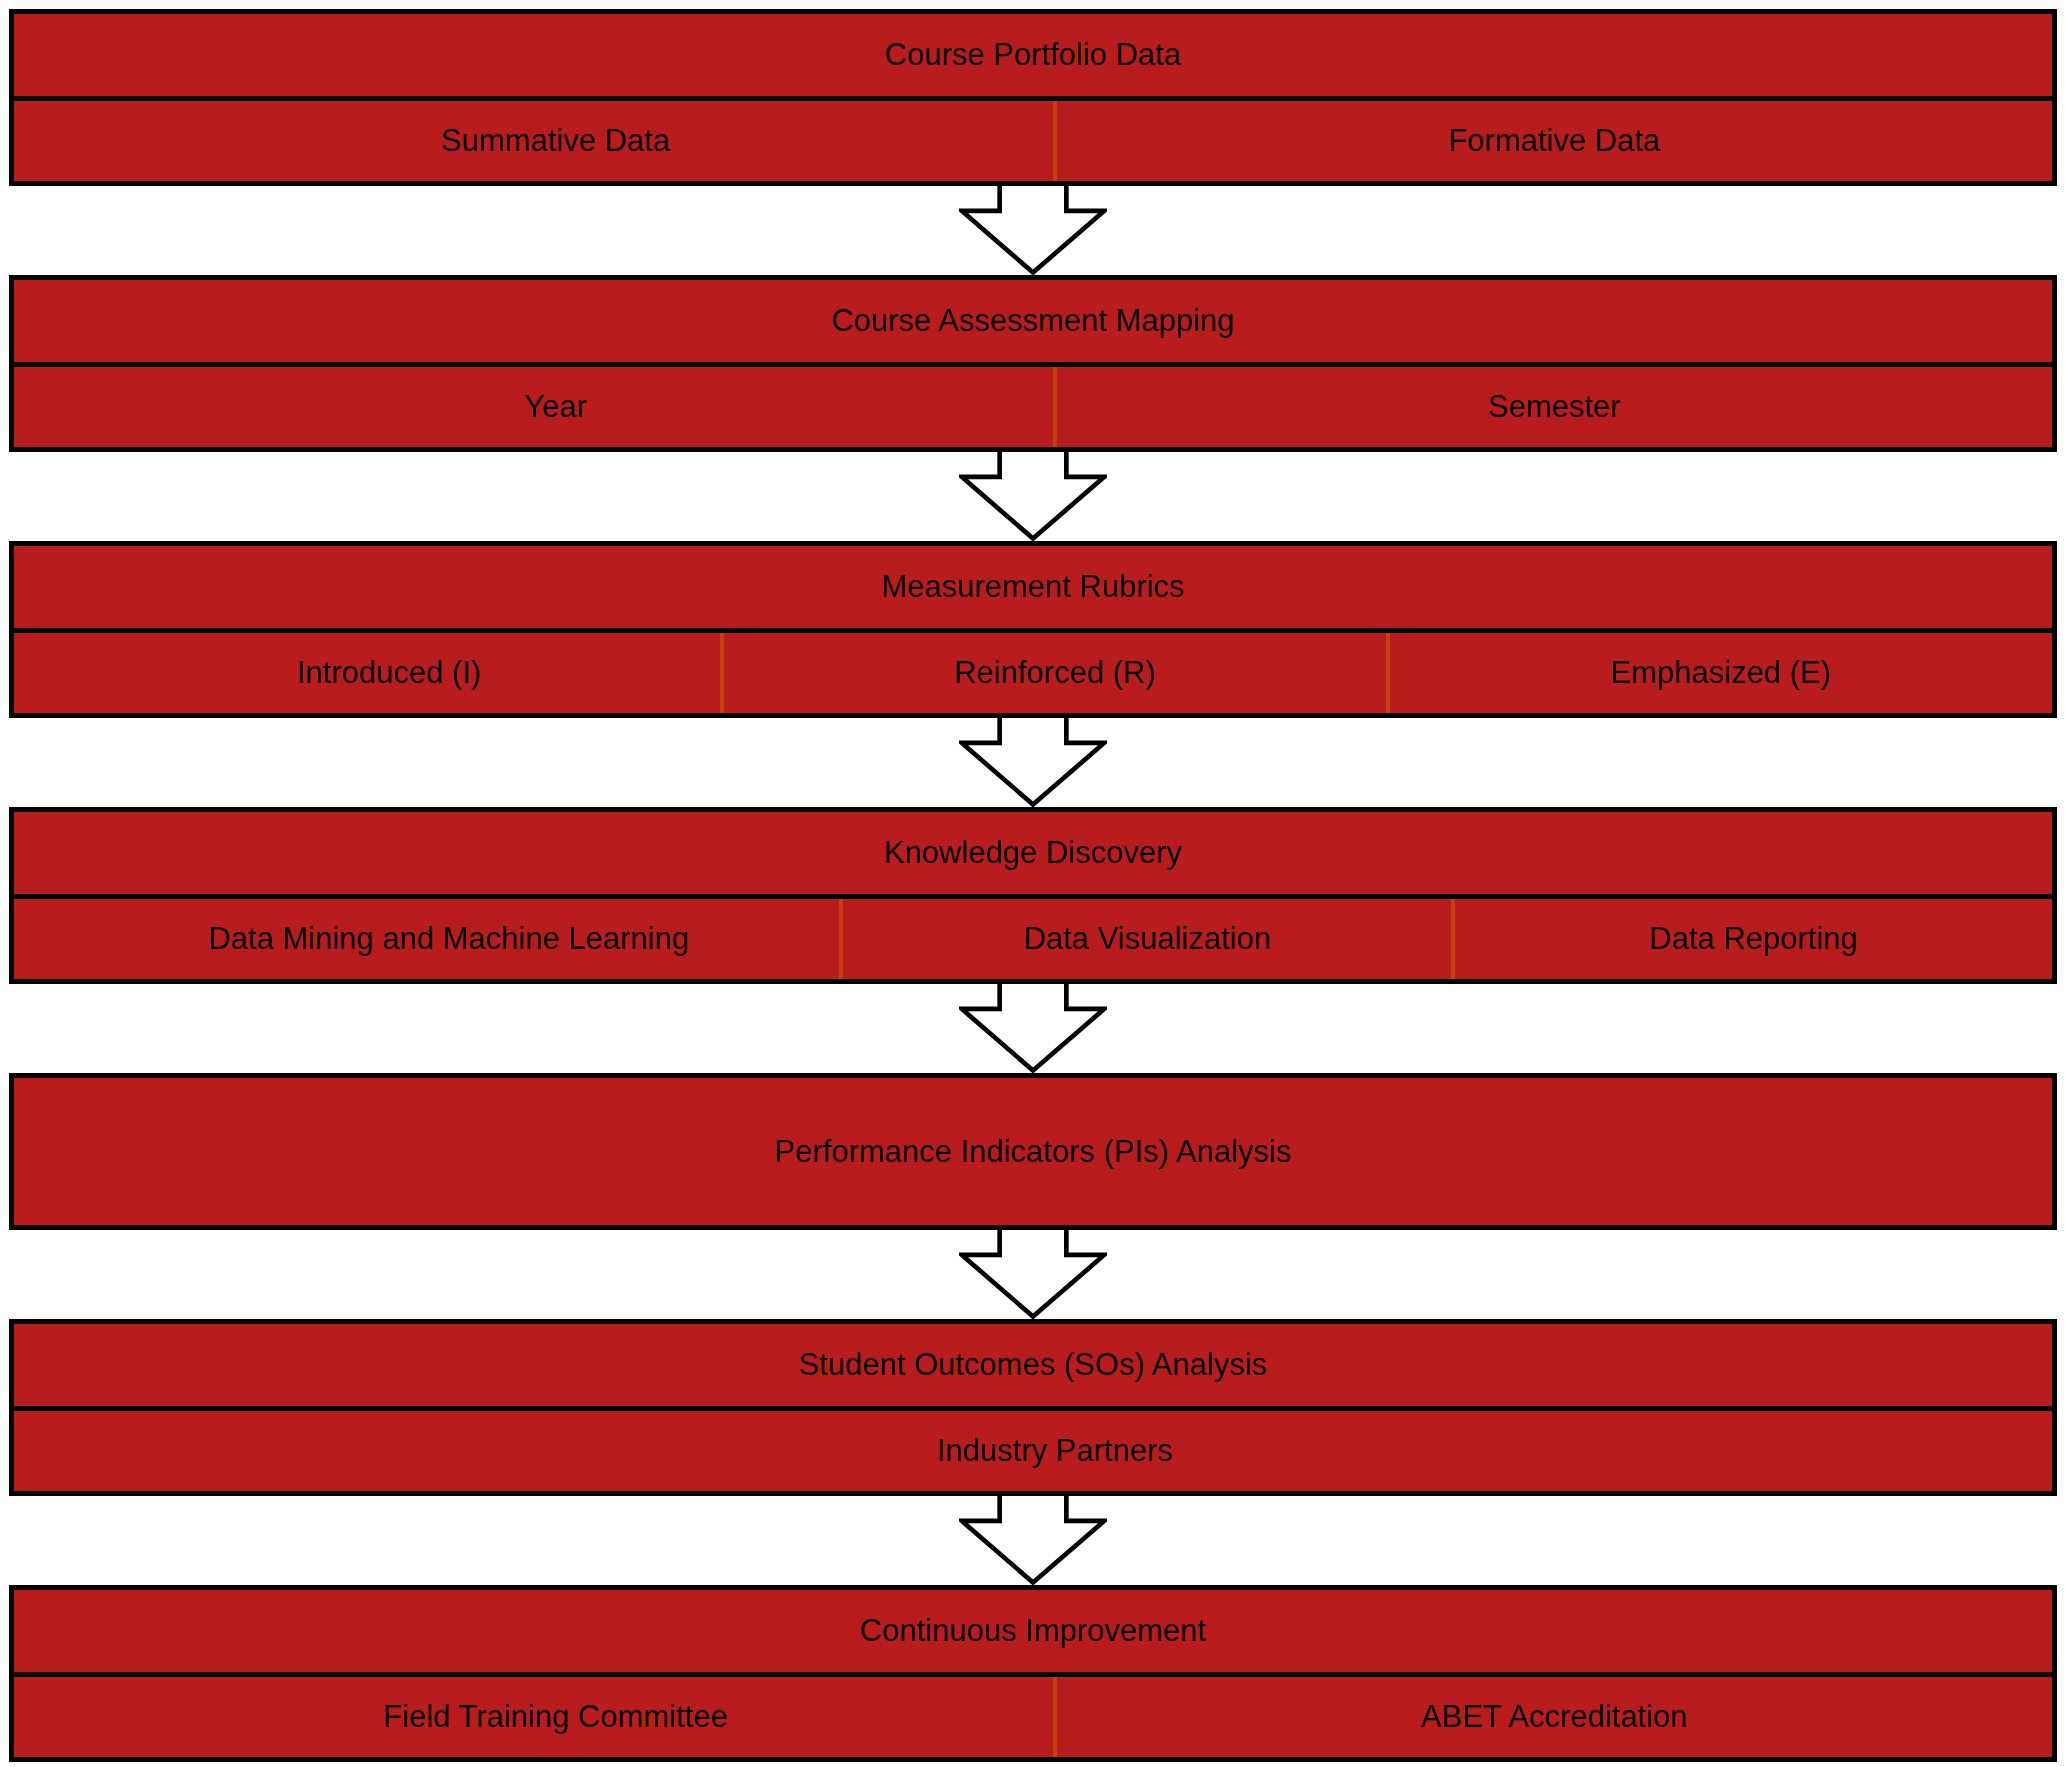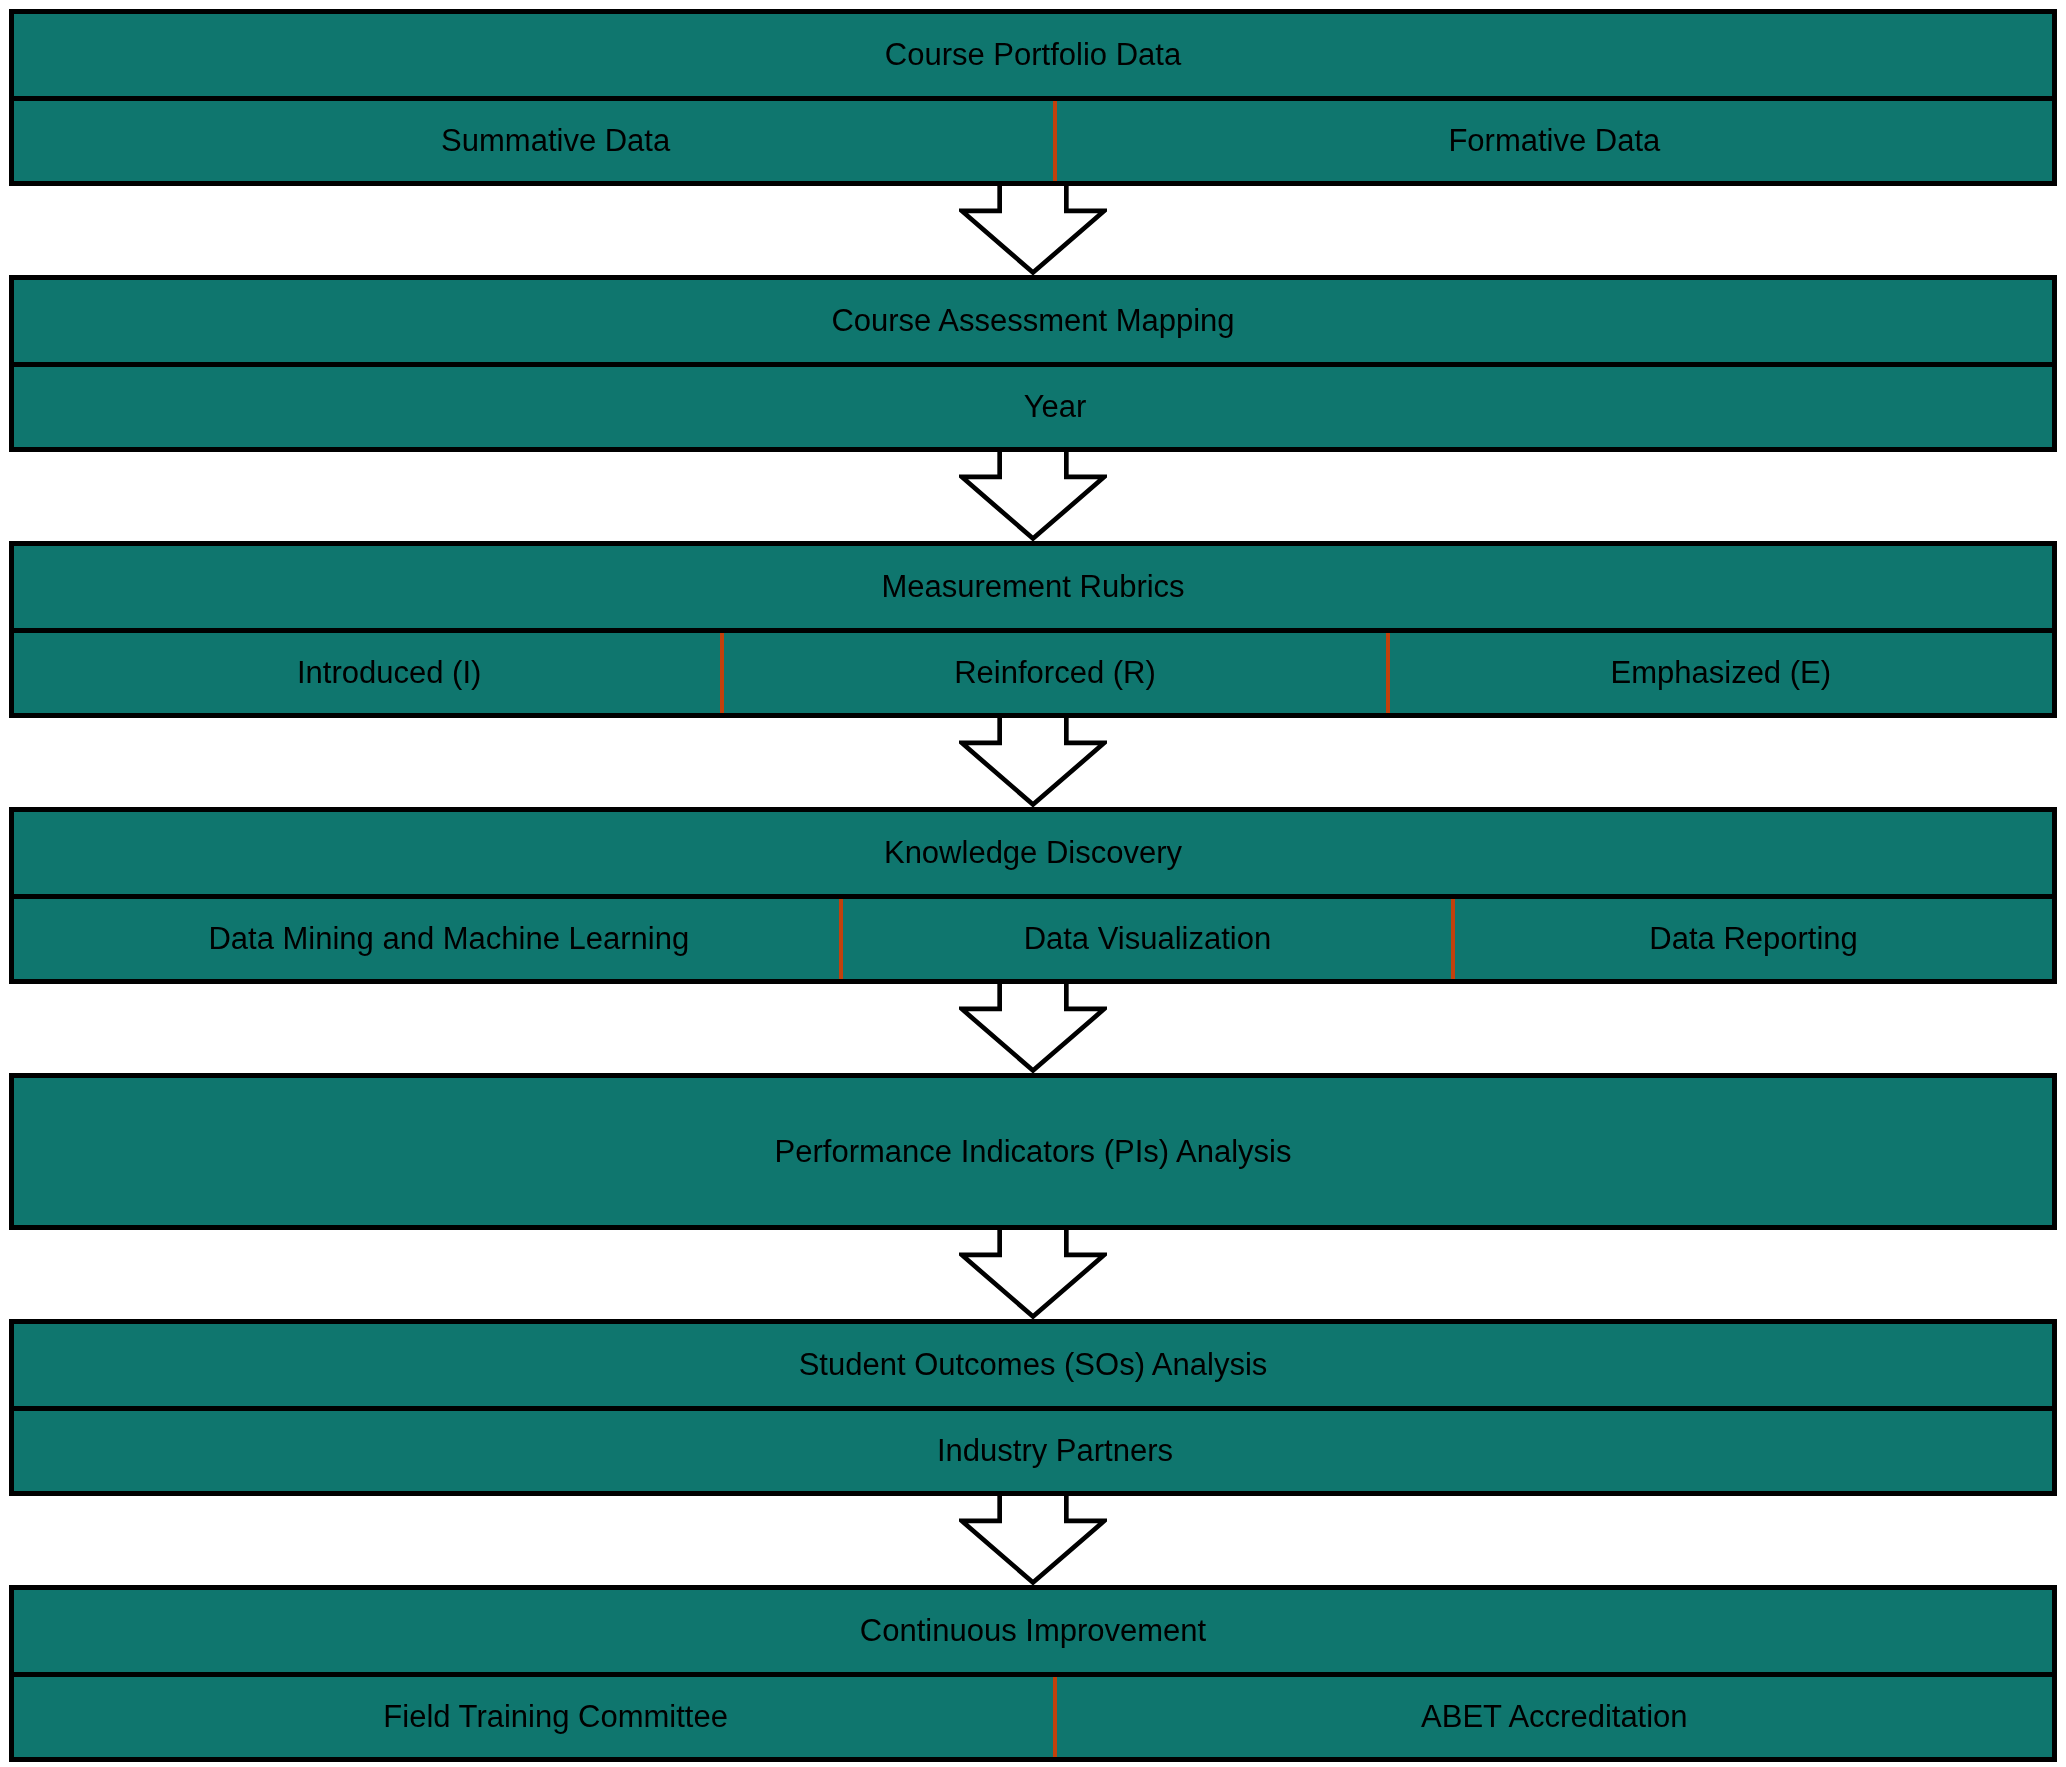--- a/index.html
+++ b/index.html
@@ -5,21 +5,21 @@
   html,body{margin:0;padding:0;background:#ffffff;}
   body{
     width:2066px;height:1768px;overflow:hidden;
     font-family:"Liberation Sans",sans-serif;color:#000;
   }
   .page{
     box-sizing:border-box;width:2066px;height:1768px;
     padding:9.3px;display:flex;flex-direction:column;background:#fff;
   }
   .block{
-    box-sizing:border-box;border:5.3px solid #000;background:#0f766e;
+    box-sizing:border-box;border:5.3px solid #000;background:#b91c1c;
     display:flex;flex-direction:column;flex:0 0 auto;justify-content:flex-end;
   }
   .h265{height:177px;}
   .h235{height:157px;}
   .hdr{
     box-sizing:border-box;height:87px;border-bottom:5.3px solid #000;
     display:flex;align-items:center;justify-content:center;
     font-size:31px;line-height:1.1;text-align:center;
   }
   .hdr-only{border-bottom:none;flex:1;}
@@ -53,20 +53,21 @@
   <div class="gap">
     <svg class="arrow-svg" width="148" height="89" viewBox="0 0 222 133">
       <path d="M61,-9 L61,37 L4,37 L111,129.5 L218,37 L161,37 L161,-9 Z" fill="#ffffff" stroke="#000000" stroke-width="7" stroke-linejoin="miter"></path>
     </svg>
   </div>
 
   <section class="block h265">
     <div class="hdr">Course Assessment Mapping</div>
     <div class="row">
       <div class="cell">Year</div>
+      <div class="cell">Semester</div>
     </div>
   </section>
 
   <div class="gap">
     <svg class="arrow-svg" width="148" height="89" viewBox="0 0 222 133">
       <path d="M61,-9 L61,37 L4,37 L111,129.5 L218,37 L161,37 L161,-9 Z" fill="#ffffff" stroke="#000000" stroke-width="7" stroke-linejoin="miter"></path>
     </svg>
   </div>
 
   <section class="block h265">

